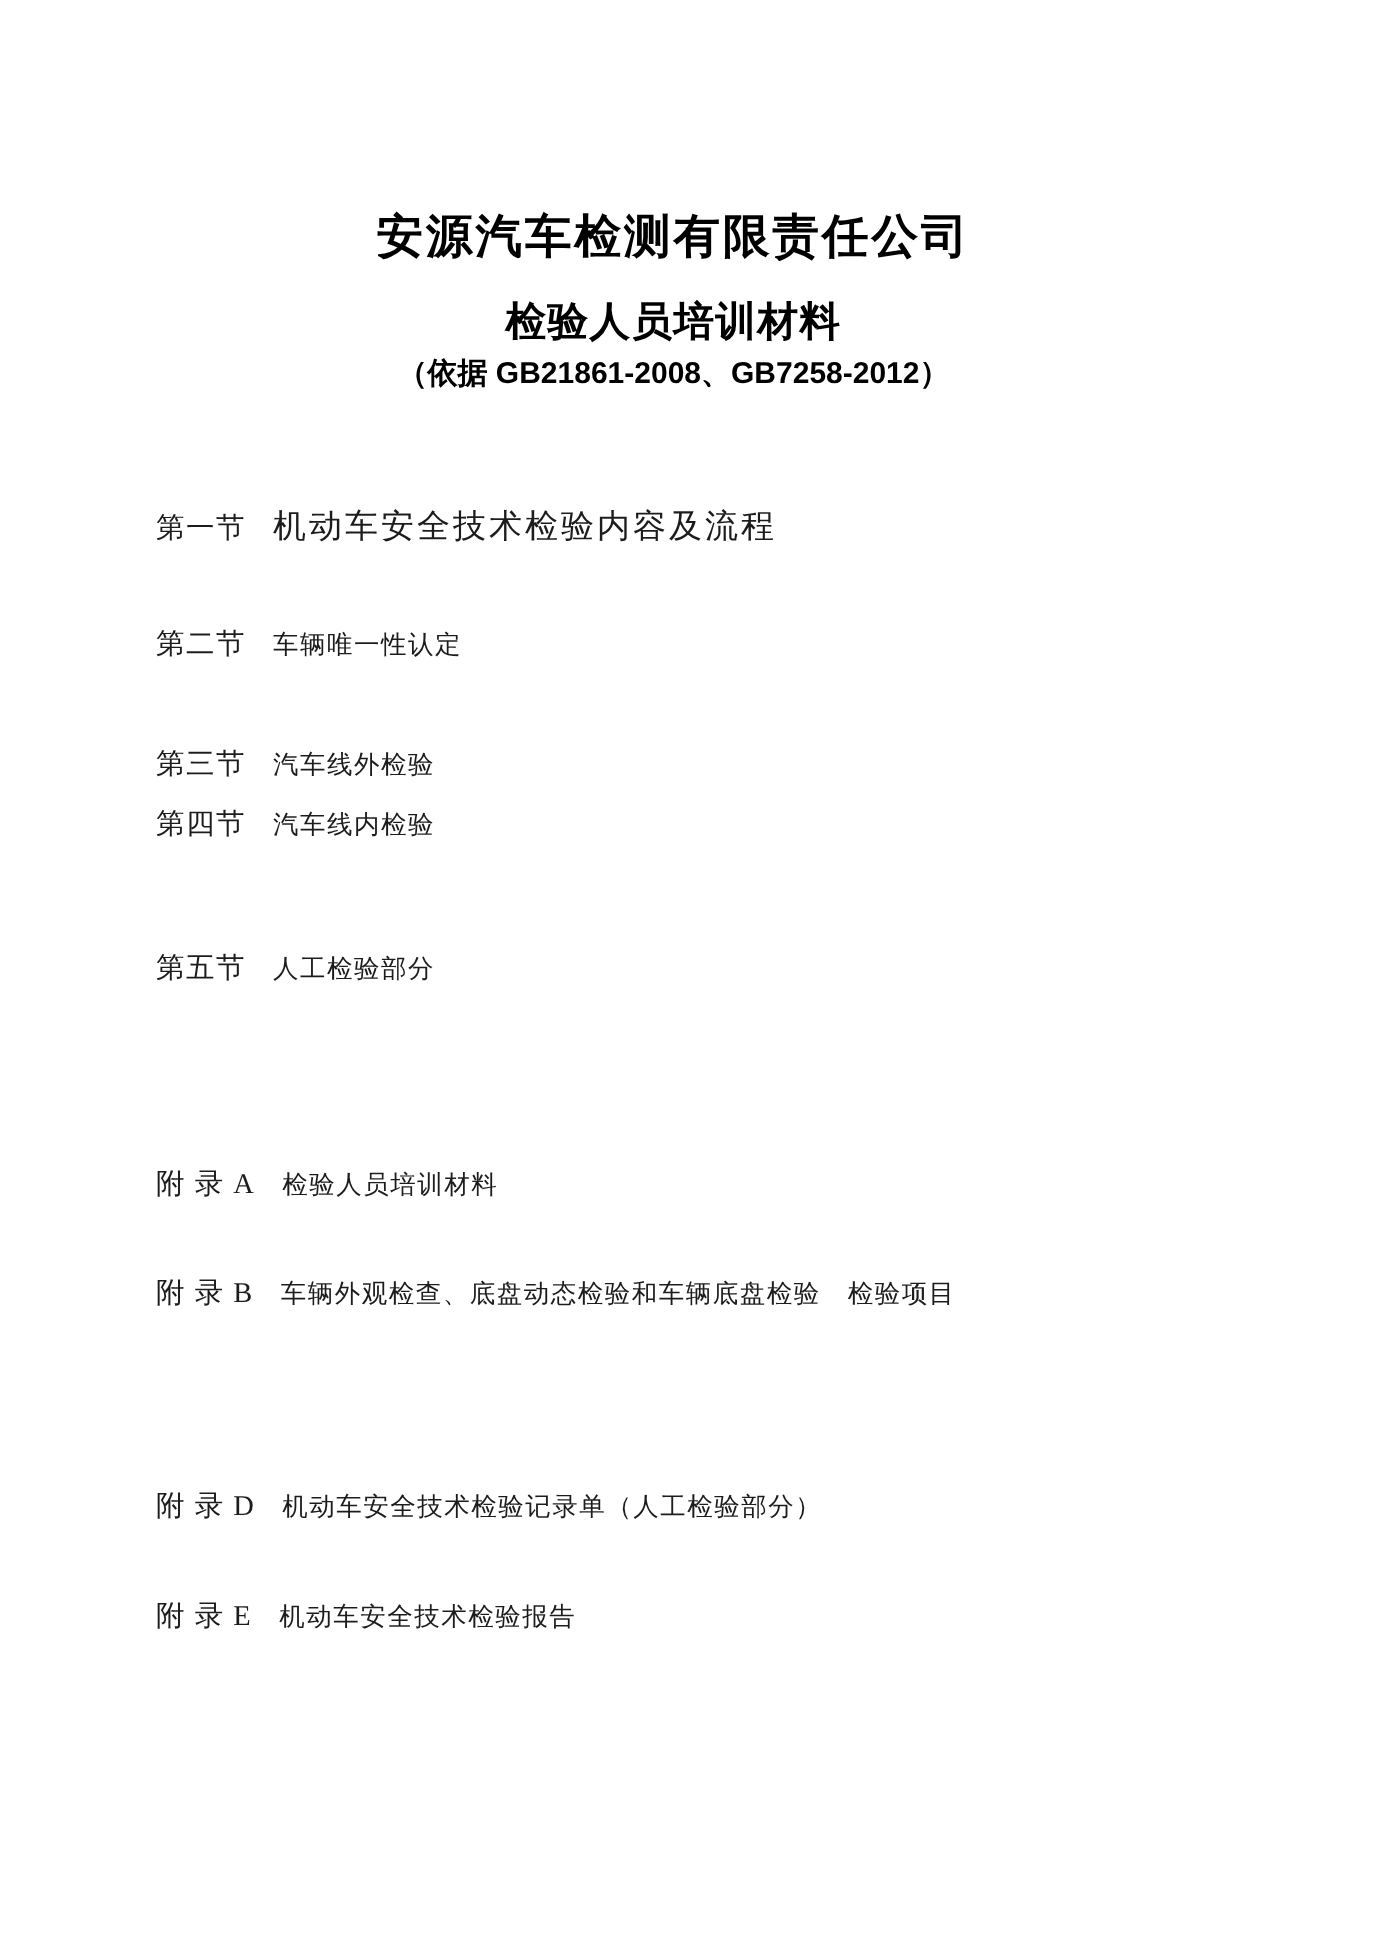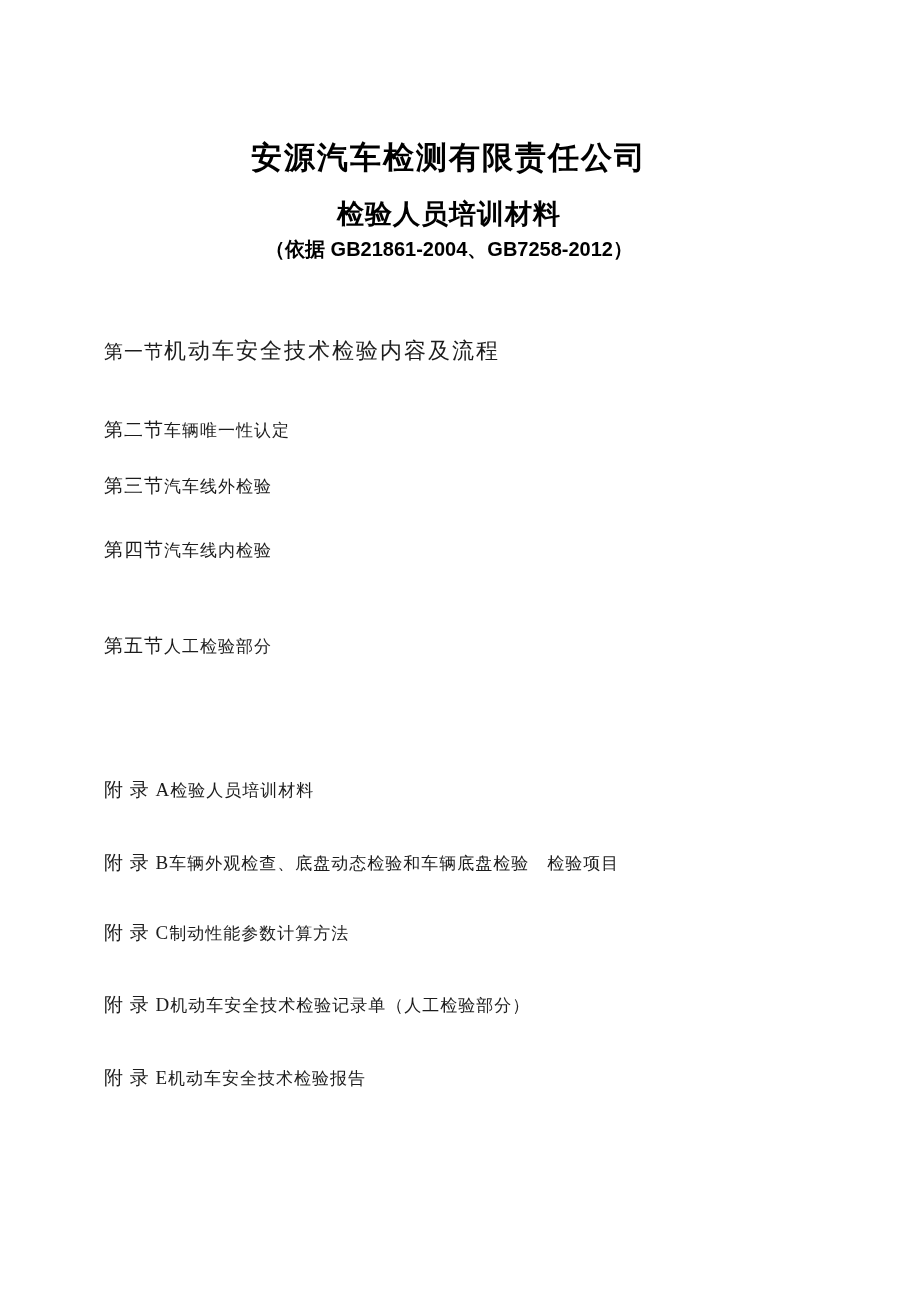--- a/index.html
+++ b/index.html
@@ -50,74 +50,71 @@
   }
   .toc-row {
     position: absolute;
     left: 104px;
     white-space: nowrap;
     line-height: 1;
   }
   .toc-label {
     font-size: 19px;
     letter-spacing: 1px;
-    margin-right: 0;
+    margin-right: 18px;
   }
   .toc-title {
     font-size: 17px;
     letter-spacing: 1px;
   }
   .toc-row.first .toc-title {
     font-size: 22px;
     letter-spacing: 2px;
   }
 </style>
 </head>
 <body>
 
 <div class="page">
 
   <div class="head-line company-title">安源汽车检测有限责任公司</div>
 
   <div class="head-line subtitle">检验人员培训材料</div>
 
-  <div class="head-line basis-line">（依据 GB21861-2004、GB7258-2012）</div>
+  <div class="head-line basis-line">（依据 GB21861-2008、GB7258-2012）</div>
 
   <div class="toc-row first" style="top:340px">
     <span class="toc-label">第一节</span><span class="toc-title">机动车安全技术检验内容及流程</span>
   </div>
 
   <div class="toc-row" style="top:420px">
     <span class="toc-label">第二节</span><span class="toc-title">车辆唯一性认定</span>
   </div>
 
-  <div class="toc-row" style="top:476px">
+  <div class="toc-row" style="top:500px">
     <span class="toc-label">第三节</span><span class="toc-title">汽车线外检验</span>
   </div>
 
   <div class="toc-row" style="top:540px">
     <span class="toc-label">第四节</span><span class="toc-title">汽车线内检验</span>
   </div>
 
   <div class="toc-row" style="top:636px">
     <span class="toc-label">第五节</span><span class="toc-title">人工检验部分</span>
   </div>
 
 
   <div class="toc-row" style="top:780px">
     <span class="toc-label">附 录 A</span><span class="toc-title">检验人员培训材料</span>
   </div>
 
   <div class="toc-row" style="top:853px">
     <span class="toc-label">附 录 B</span><span class="toc-title">车辆外观检查、底盘动态检验和车辆底盘检验　检验项目</span>
   </div>
 
-  <div class="toc-row" style="top:923px">
-    <span class="toc-label">附 录 C</span><span class="toc-title">制动性能参数计算方法</span>
-  </div>
 
   <div class="toc-row" style="top:1068px">
     <span class="toc-label">附 录 E</span><span class="toc-title">机动车安全技术检验报告</span>
   </div>
 
   <div class="toc-row" style="top:995px">
     <span class="toc-label">附 录 D</span><span class="toc-title">机动车安全技术检验记录单（人工检验部分）</span>
   </div>
 
 </div>

